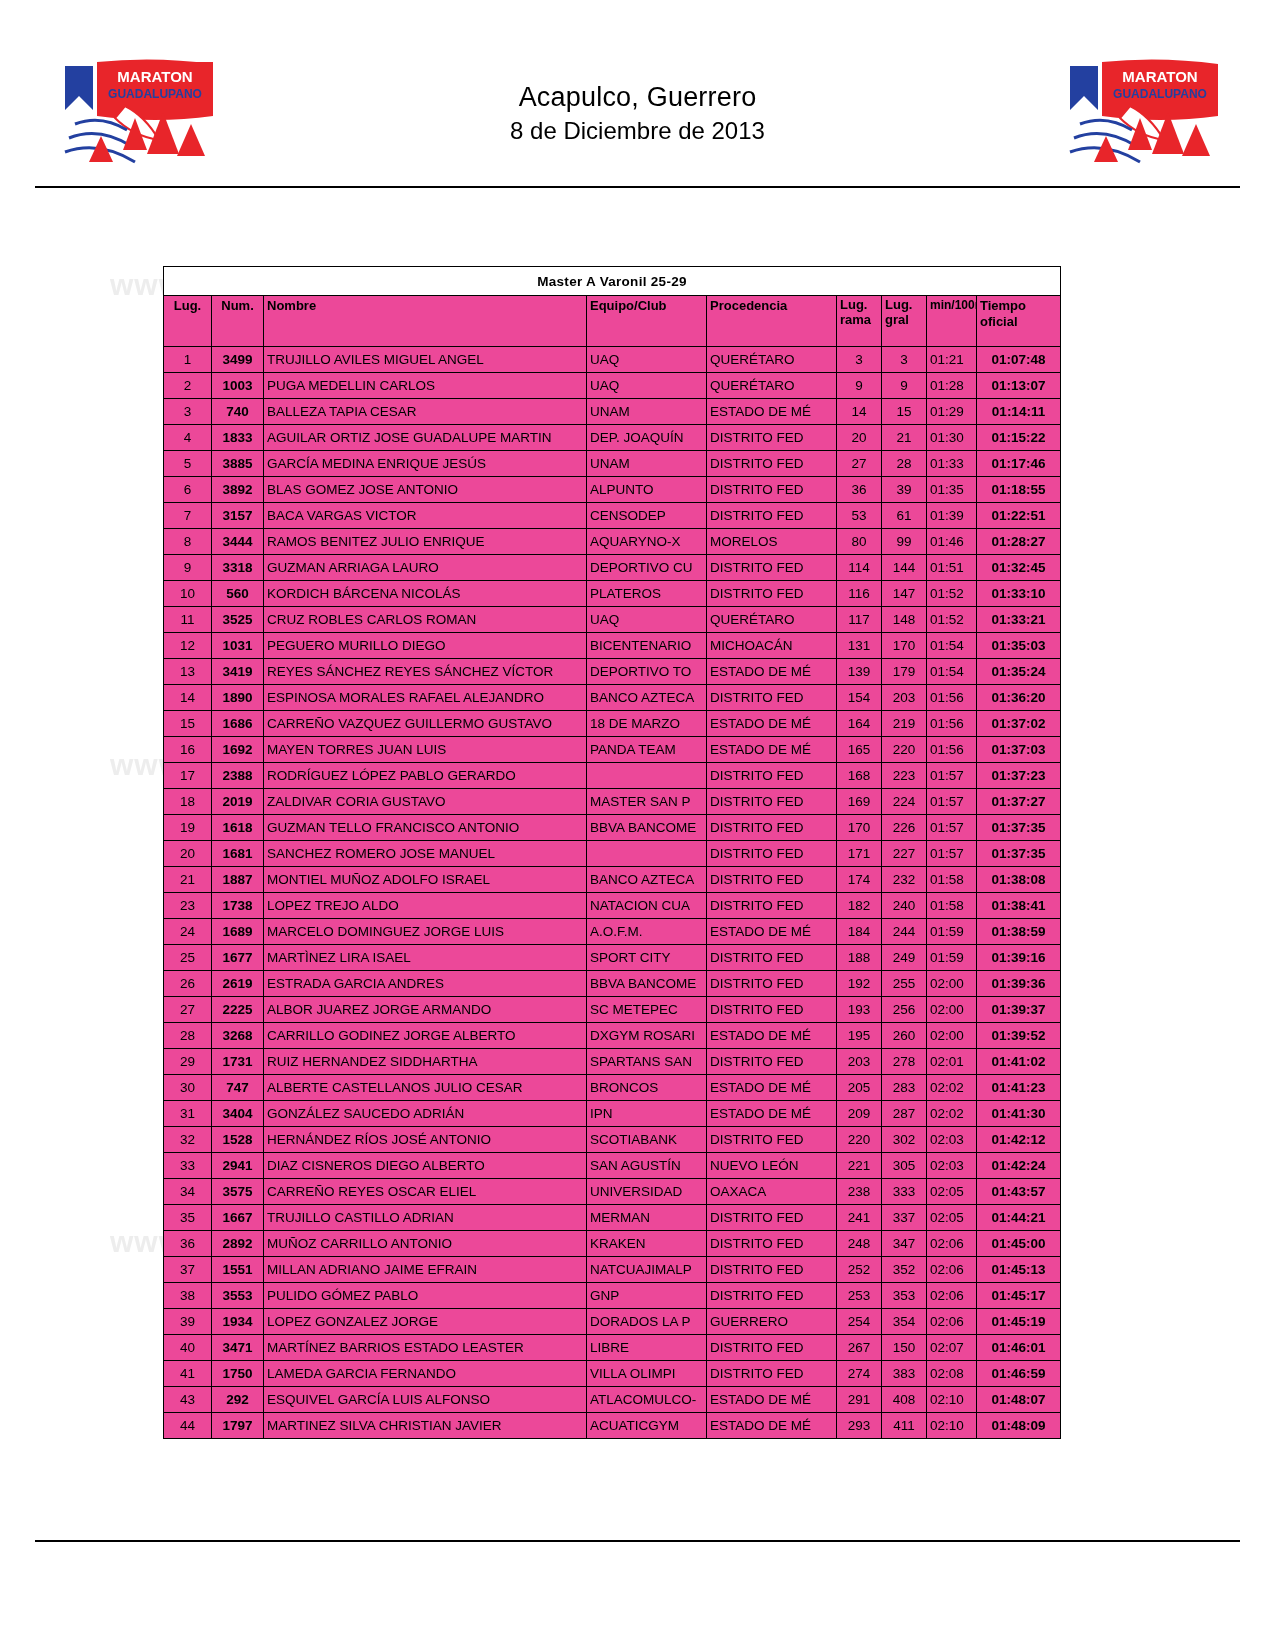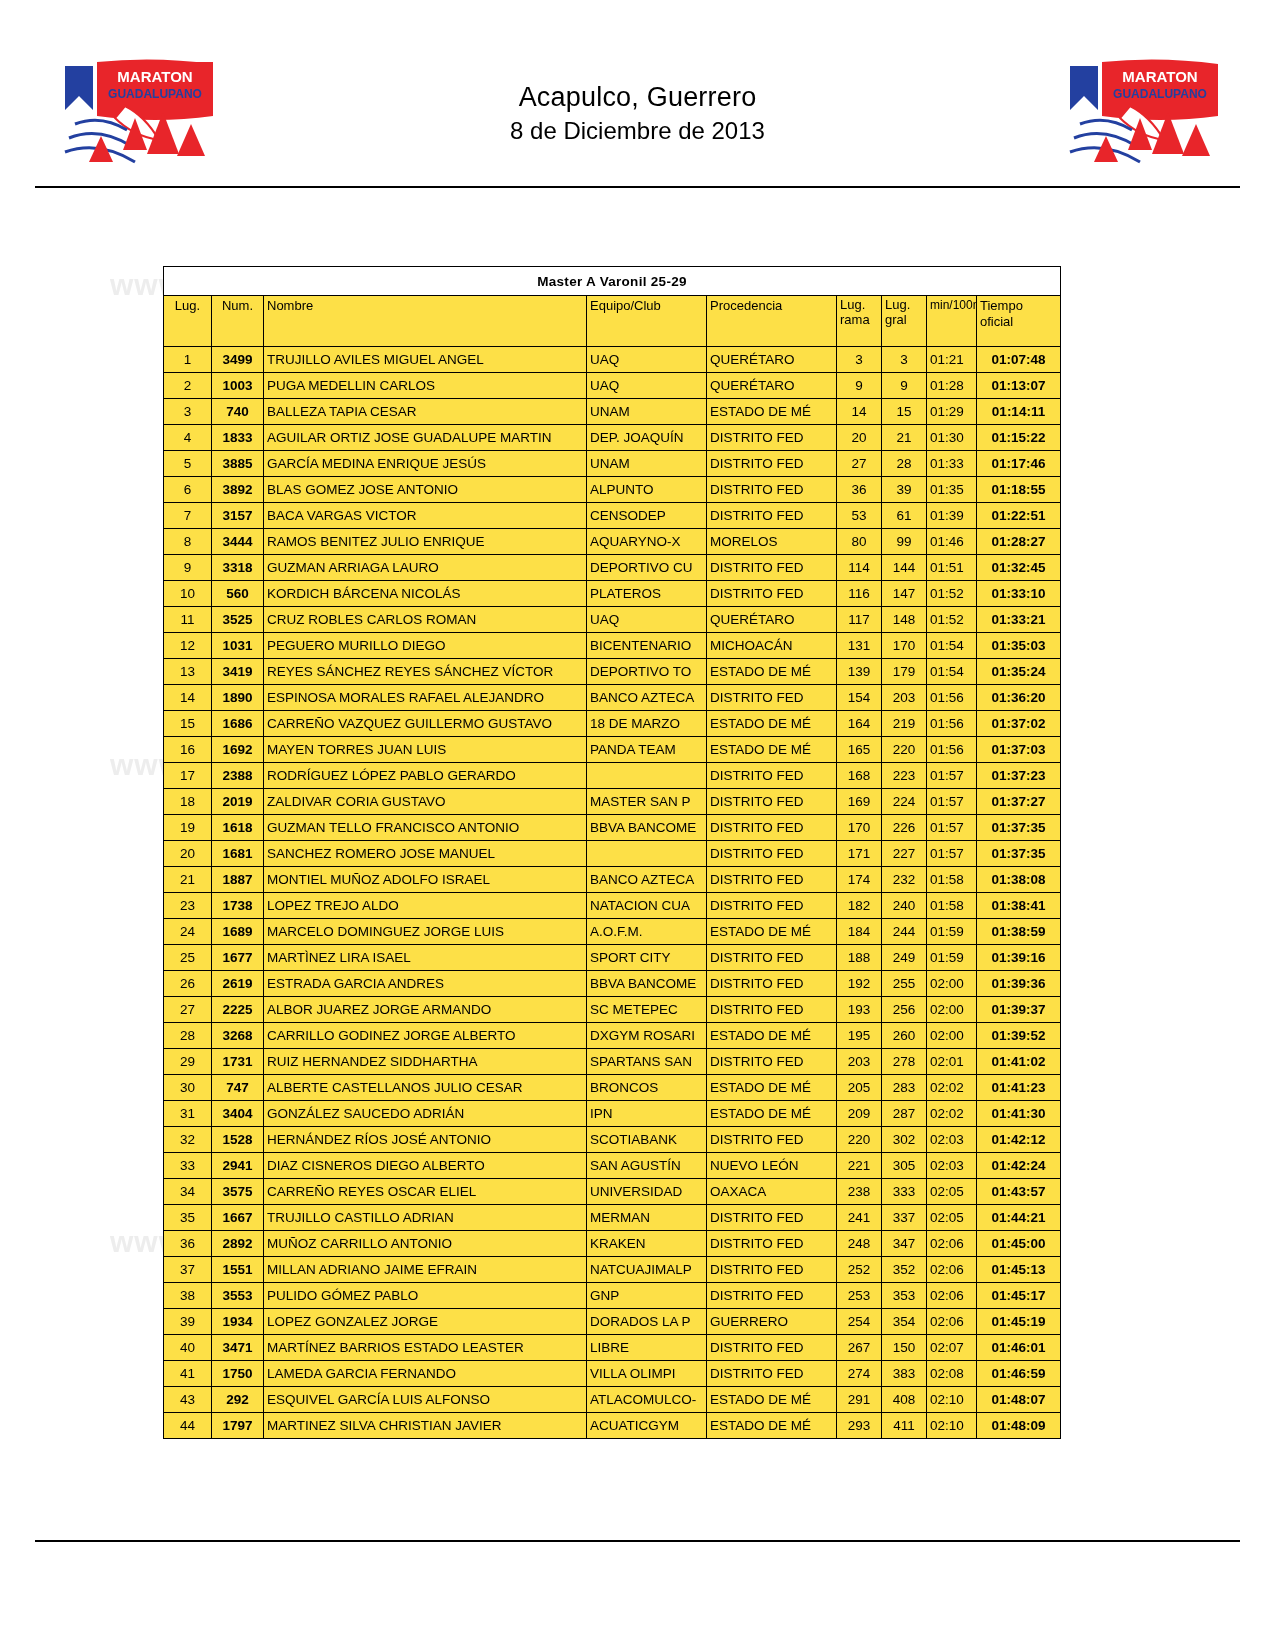--- a/index.html
+++ b/index.html
@@ -72,41 +72,41 @@
   .table-wrap {
     position: absolute;
     left: 163px;
     top: 226px;
     width: 887px;
   }
   table.results {
     border-collapse: collapse;
     width: 887px;
     table-layout: fixed;
-    background: #fde047;
+    background: #ec4899;
   }
   table.results th, table.results td {
     border: 1px solid #000;
     font-size: 13.5px;
     padding: 0 3px;
     vertical-align: middle;
     overflow: hidden;
     white-space: nowrap;
   }
   .cat-title {
     text-align: center;
     font-weight: bold;
     font-size: 19px;
     height: 28px;
     background: #fff;
     letter-spacing: 0.3px;
   }
   thead tr.colhead th {
     font-size: 13px;
-    font-weight: normal;
+    font-weight: bold;
     text-align: left;
     height: 48px;
     vertical-align: top;
     padding-top: 2px;
   }
   thead tr.colhead th.center {
     text-align: center;
   }
   th.h-tiempo {
     text-align: center;

